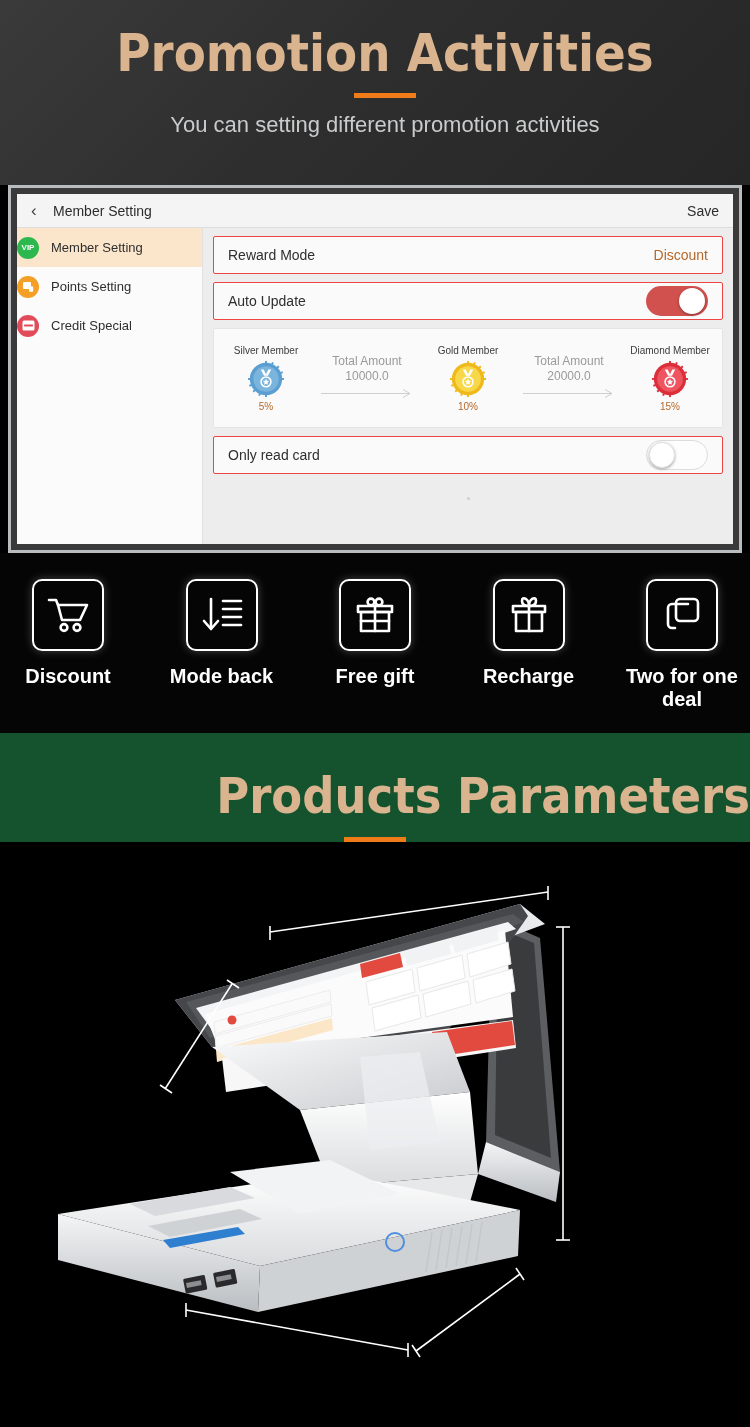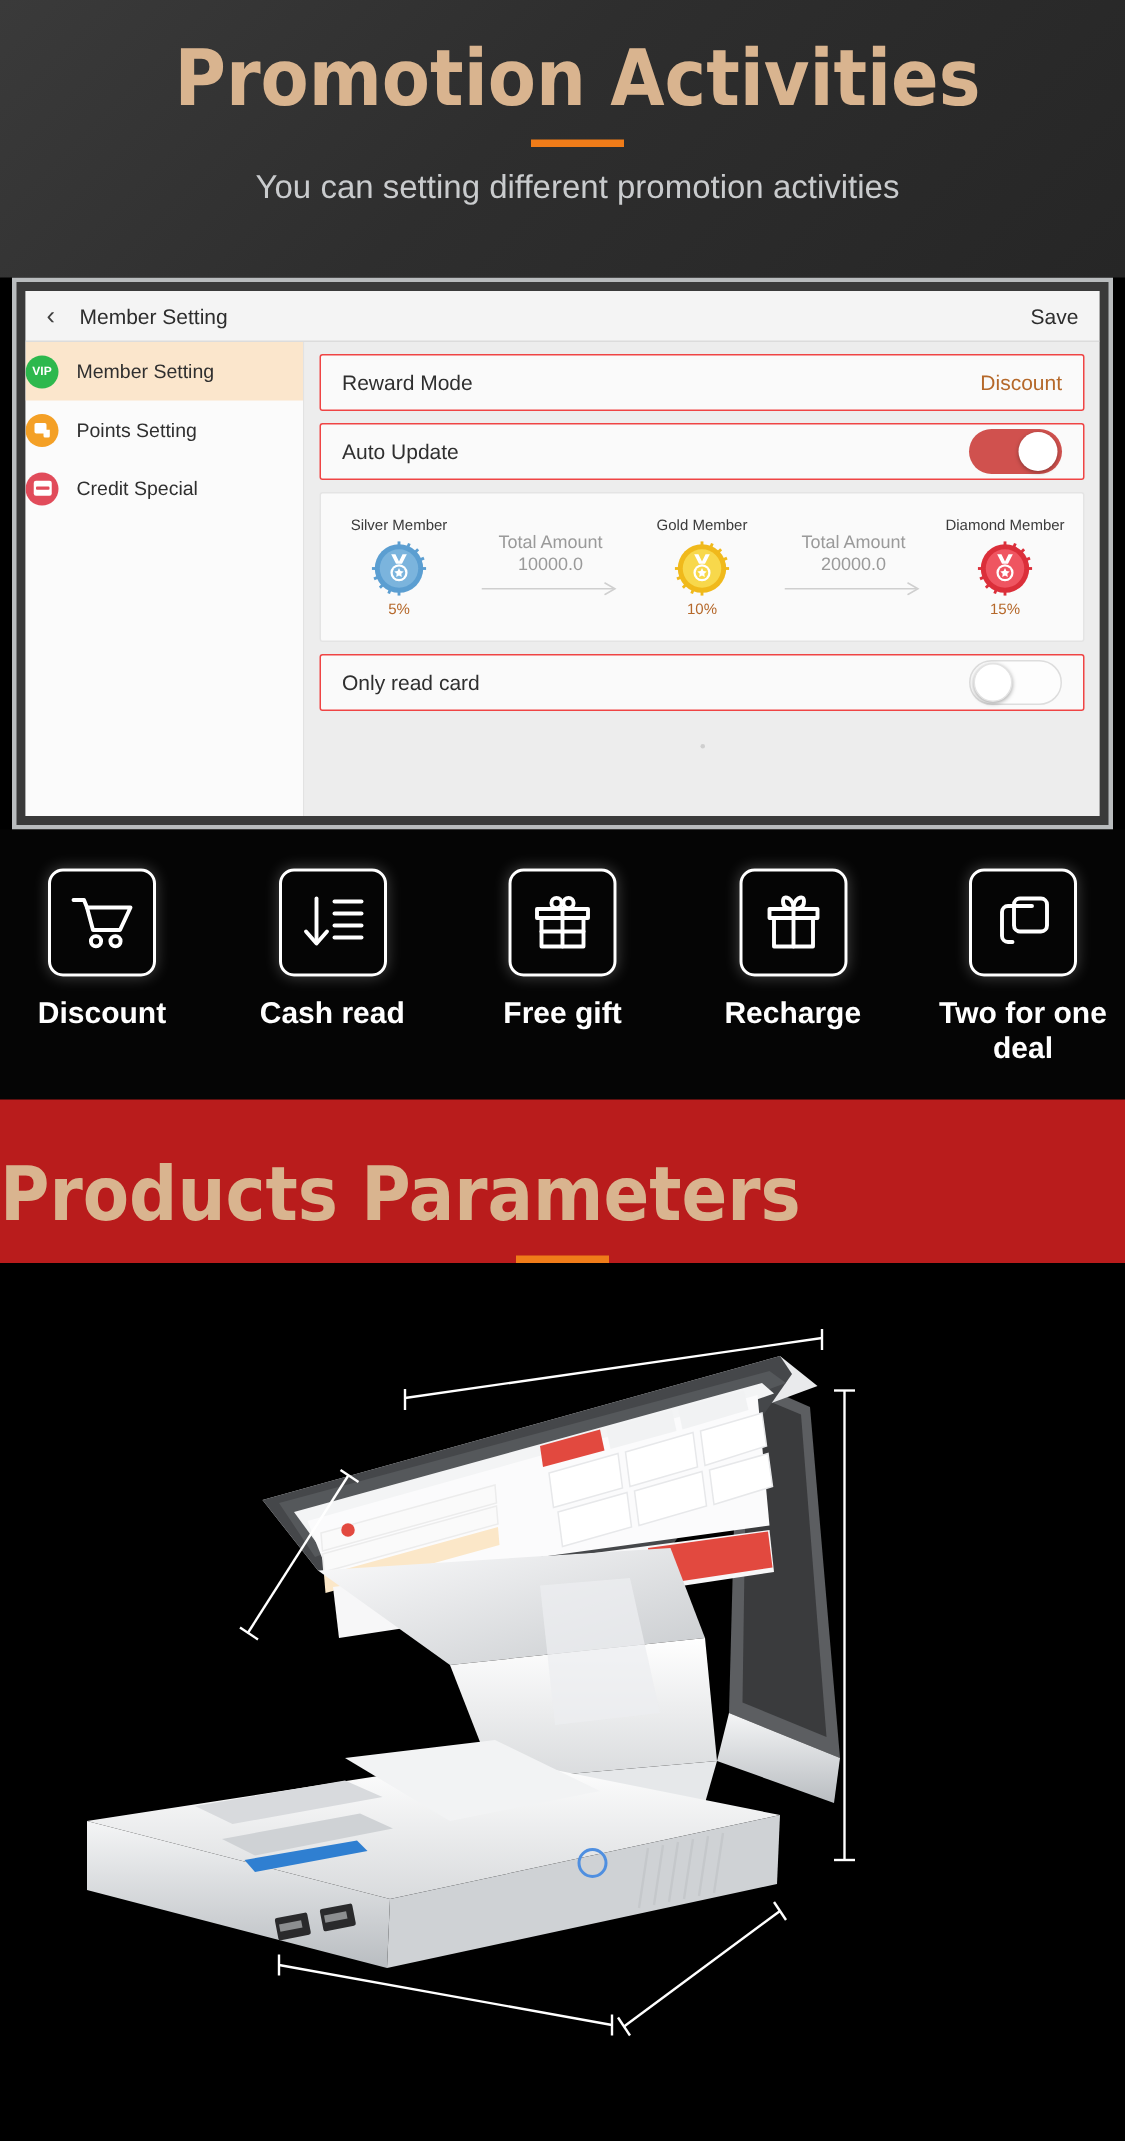--- a/index.html
+++ b/index.html
@@ -197,22 +197,22 @@
   .feat-label {
     margin-top: 14px;
     font-size: 20px;
     font-weight: bold;
     color: #ffffff;
     line-height: 1.15;
   }
 
   
   .param-header {
-    background: #b91c1c;
-    text-align: left;
+    background: #14532d;
+    text-align: right;
     padding-top: 34px;
   }
   .param-title {
     font-size: 50px; font-weight: bold; color: #d9b48f;
     font-family: "DejaVu Sans Condensed", "Liberation Sans", sans-serif;
   }
 
   
   .photo {
     position: relative;
@@ -405,21 +405,21 @@
     <div class="feat-ic-box">
       <svg width="44" height="40" viewBox="0 0 44 40" fill="none" stroke="#fff" stroke-width="2.6" stroke-linecap="round" stroke-linejoin="round">
         <line x1="11" y1="4" x2="11" y2="33"></line>
         <polyline points="4,26 11,34 18,26"></polyline>
         <line x1="23" y1="6" x2="41" y2="6"></line>
         <line x1="23" y1="14" x2="41" y2="14"></line>
         <line x1="23" y1="22" x2="41" y2="22"></line>
         <line x1="23" y1="30" x2="41" y2="30"></line>
       </svg>
     </div>
-    <div class="feat-label">Cash read</div>
+    <div class="feat-label">Mode back</div>
   </div>
 
 
   <div class="feature">
     <div class="feat-ic-box">
       <svg width="44" height="42" viewBox="0 0 44 42" fill="none" stroke="#fff" stroke-width="2.6" stroke-linecap="round" stroke-linejoin="round">
         <rect x="5" y="12" width="34" height="6"></rect>
         <rect x="8" y="18" width="28" height="19"></rect>
         <line x1="22" y1="12" x2="22" y2="37"></line>
         <line x1="8" y1="27" x2="36" y2="27"></line>

